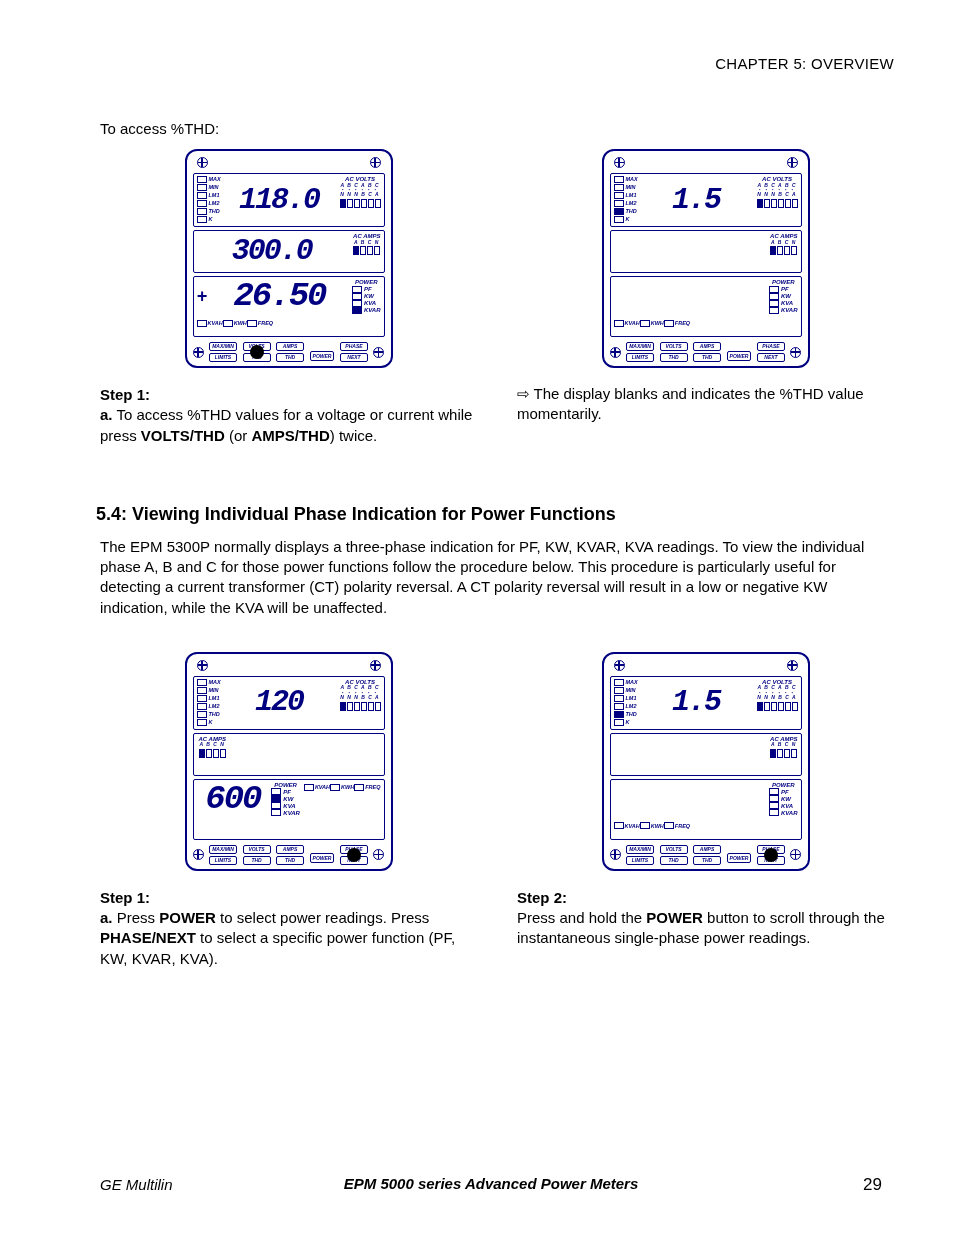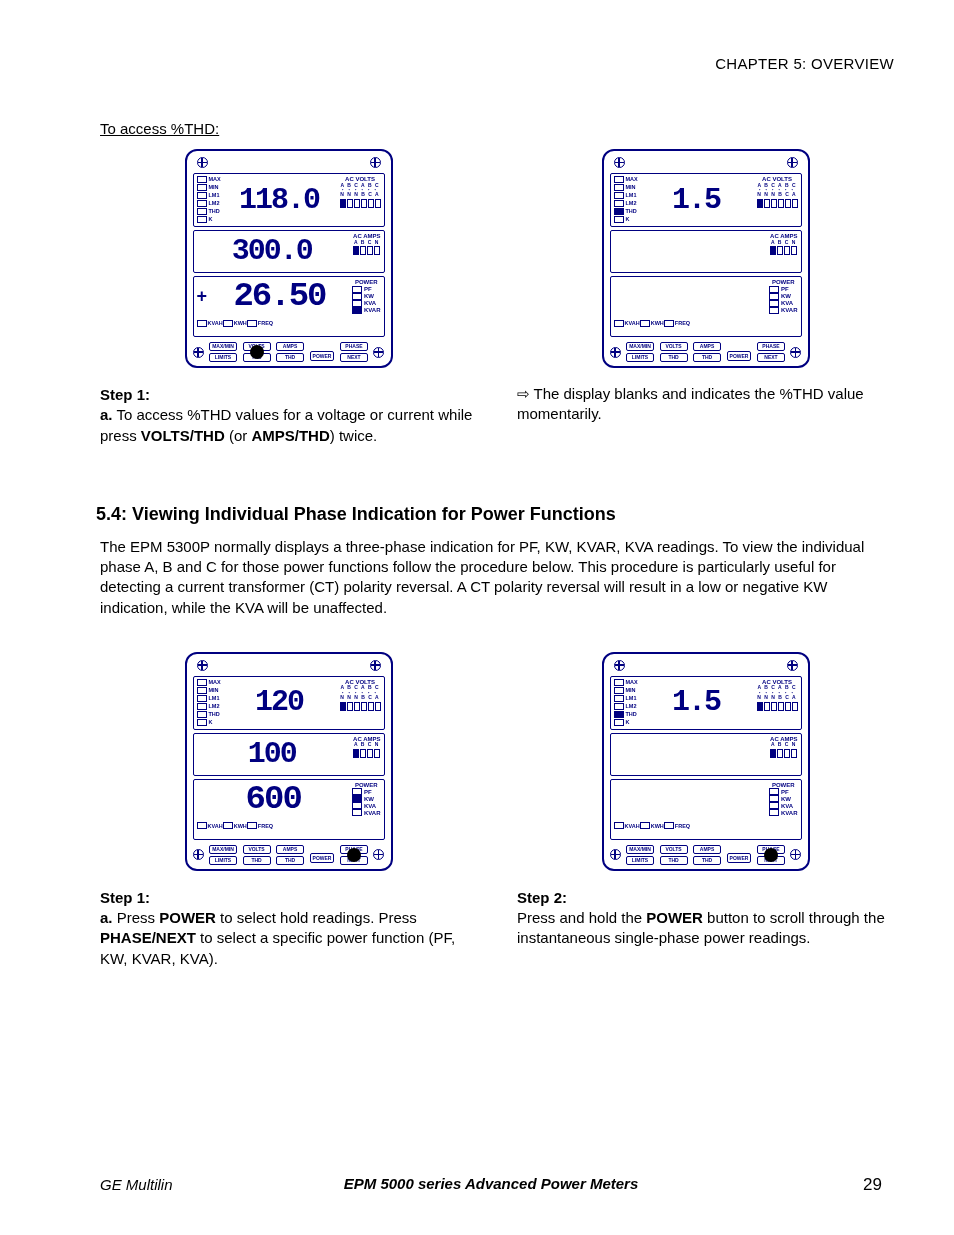--- a/index.html
+++ b/index.html
@@ -14,21 +14,20 @@
     box-sizing: border-box;
     padding: 55px 60px 40px 100px;
   }
   .chapter {
     text-align: right;
     font-size: 15px;
     letter-spacing: 0.3px;
     margin-bottom: 48px;
   }
   .access-hdr {
-    text-decoration: underline;
     font-size: 15px;
     margin: 0 0 6px 0;
   }
   .two-col {
     display: flex;
     gap: 40px;
     margin-bottom: 6px;
   }
   .col { flex: 1 1 50%; }
 
@@ -37,20 +36,21 @@
   .meter {
     width: 208px;
     border: 2px solid #000080;
     border-radius: 12px;
     font-family: Arial, Helvetica, sans-serif;
     color: #000080;
     font-weight: bold;
     position: relative;
     padding: 4px 6px 4px 6px;
     box-sizing: border-box;
+    font-style: italic;
   }
   .scr {
     display:inline-block;
     width:9px;height:9px;border:1.5px solid #000080;border-radius:50%;
     position:relative;
   }
   .scr::before,.scr::after{content:"";position:absolute;background:#000080;}
   .scr::before{left:3.5px;top:0;width:1.5px;height:100%;}
   .scr::after{top:3.5px;left:0;height:1.5px;width:100%;}
   .scr-row{display:flex;justify-content:space-between;padding:2px 4px;}
@@ -338,33 +338,32 @@
                   <span class="bar fill"></span>
                   <span class="bar"></span>
                   <span class="bar"></span>
                   <span class="bar"></span>
                   <span class="bar"></span>
                   <span class="bar"></span>
                 </span>
               </div>
             </div>
             <div class="section" style="min-height: 36px;">
-              <div class="seg">100</div>
               <div class="rlabels">
                 <span class="hdr">AC AMPS</span>
     <span class="abc">A B C N</span>
     <span class="bargraph">
                   <span class="bar fill"></span>
                   <span class="bar"></span>
                   <span class="bar"></span>
                   <span class="bar"></span>
                 </span>
               </div>
             </div>
-            <div class="section powersec" style="flex-direction: column;">
+            <div class="section powersec" style="flex-direction: row;">
               <div style="display: flex; align-items: center; width: 100%;">
                 <div class="seg">600</div>
                 <div class="rlabels" style="align-items: flex-start;">
                   <span class="hdr" style="align-self:center">POWER</span>
                   <span class="flag"><span class="box"></span>PF</span>
                   <span class="flag"><span class="box fill"></span>KW</span>
                   <span class="flag"><span class="box"></span>KVA</span>
                   <span class="flag"><span class="box"></span>KVAR</span>
                 </div>
               </div>
@@ -488,21 +487,21 @@
           </div>
         </div>
       </div>
   </div>
 </div>
 
 <div class="two-col" style="margin-top:4px;">
   <div class="col">
     <p class="step-title">Step 1:</p>
     <p>
-      <b>a.</b><span> Press </span><span class="bi">POWER</span><span> to select hold readings. Press </span><span class="bi">PHASE/NEXT</span><span> to select a specific power function (PF, KW, KVAR, KVA).</span>
+      <b>a.</b><span> Press </span><span class="bi">POWER</span><span> to select power readings. Press </span><span class="bi">PHASE/NEXT</span><span> to select a specific power function (PF, KW, KVAR, KVA).</span>
     </p>
   </div>
   <div class="col">
     <p class="step-title">Step 2:</p>
     <p>
       <span>Press and hold the </span><span class="bi">POWER</span><span> button to scroll through the instantaneous single-phase power readings.</span>
     </p>
   </div>
 </div>
 

